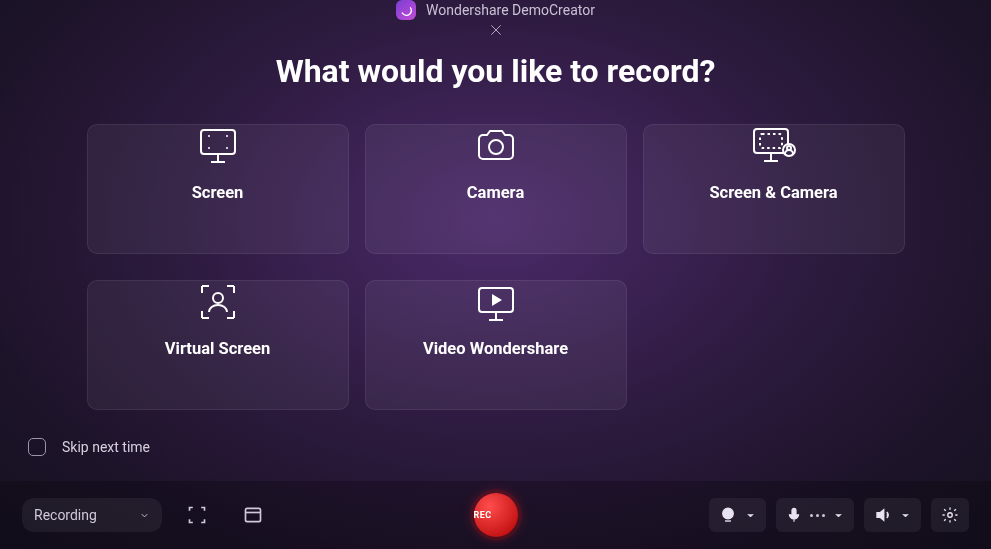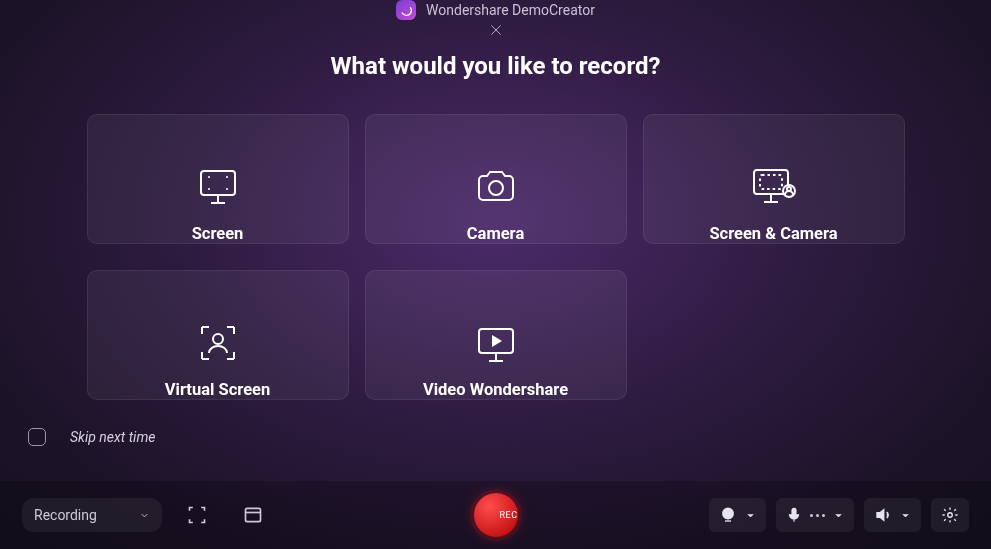--- a/index.html
+++ b/index.html
@@ -27,48 +27,48 @@
     width: 20px; height: 20px; border-radius: 6px;
     background: linear-gradient(140deg, #7a3fd4, #c44bd6);
     display: flex; align-items: center; justify-content: center;
   }
   .app-logo svg { width: 13px; height: 13px; }
   .app-title { color: #c9c2d4; font-size: 14px; font-weight: 400; }
   .close-icon { width: 32px; height: 32px; display: flex; align-items: center; justify-content: center; color:#bcb6c7; cursor:pointer;}
   .close-icon svg { width: 14px; height: 14px; }
 
   
-  .heading { text-align: center; font-size: 24px; font-weight: 700; margin-top: 12px; }
+  .heading { text-align: center; font-size: 32px; font-weight: 700; margin-top: 12px; }
 
   
   .grid {
     display: grid;
     grid-template-columns: repeat(3, 262px);
     grid-template-rows: repeat(2, 130px);
     gap: 26px 16px;
     justify-content: center;
     margin-top: 34px;
   }
   .card {
     background: rgba(255,255,255,0.055);
     border: 1px solid rgba(255,255,255,0.07);
     border-radius: 10px;
     display: flex;
     flex-direction: column;
     align-items: center;
-    justify-content: flex-end;
+    justify-content: flex-start;
     gap: 16px;
     cursor: pointer;
   }
   .card-icon { height: 42px; display:flex; align-items:center; justify-content:center; }
   .card-icon svg { stroke: #ffffff; }
   .card-label { font-size: 16.5px; font-weight: 700; }
 
   
-  .skip-row { display:flex; align-items:center; gap:24px; padding-left:28px; margin-top:28px; color:#d6d0df; font-size:14px;font-style:italic; }
+  .skip-row { display:flex; align-items:center; gap:16px; padding-left:28px; margin-top:28px; color:#d6d0df; font-size:14px; }
   .checkbox {
     width:18px; height:18px; border:1.5px solid #9c95a9; border-radius:5px;
   }
 
   
   .toolbar {
     position: absolute;
     left: 0; right: 0; bottom: 0;
     height: 68px;
     background: rgba(0,0,0,0.22);
@@ -96,22 +96,22 @@
     cursor:pointer;
   }
   .toolbtn svg { stroke:#cfc9da; }
 
   .spacer-flex { flex: 1; }
 
   .rec {
     width:44px; height:44px; border-radius:50%;
     background: radial-gradient(circle at 35% 30%, #ff4d4d, #b30000);
     box-shadow: 0 0 0 4px rgba(255,0,0,0.12), 0 0 14px rgba(255,40,40,0.35);
-    display:flex; align-items:center; justify-content:flex-end;
-    color:#fff; font-size:9px; font-weight:400; letter-spacing:0.5px;
+    display:flex; align-items:center; justify-content:flex-start;
+    color:#fff; font-size:9px; font-weight:700; letter-spacing:0.5px;
     cursor:pointer;
     position: absolute;
     left: 50%; transform: translateX(-50%);
   }
 
   .pillgroup { display:flex; align-items:center; gap:10px; margin-left:auto; }
   .pill {
     height:34px; background: rgba(255,255,255,0.06); border-radius:6px;
     display:flex; align-items:center; padding:0 10px; gap:8px; cursor:pointer;
   }

